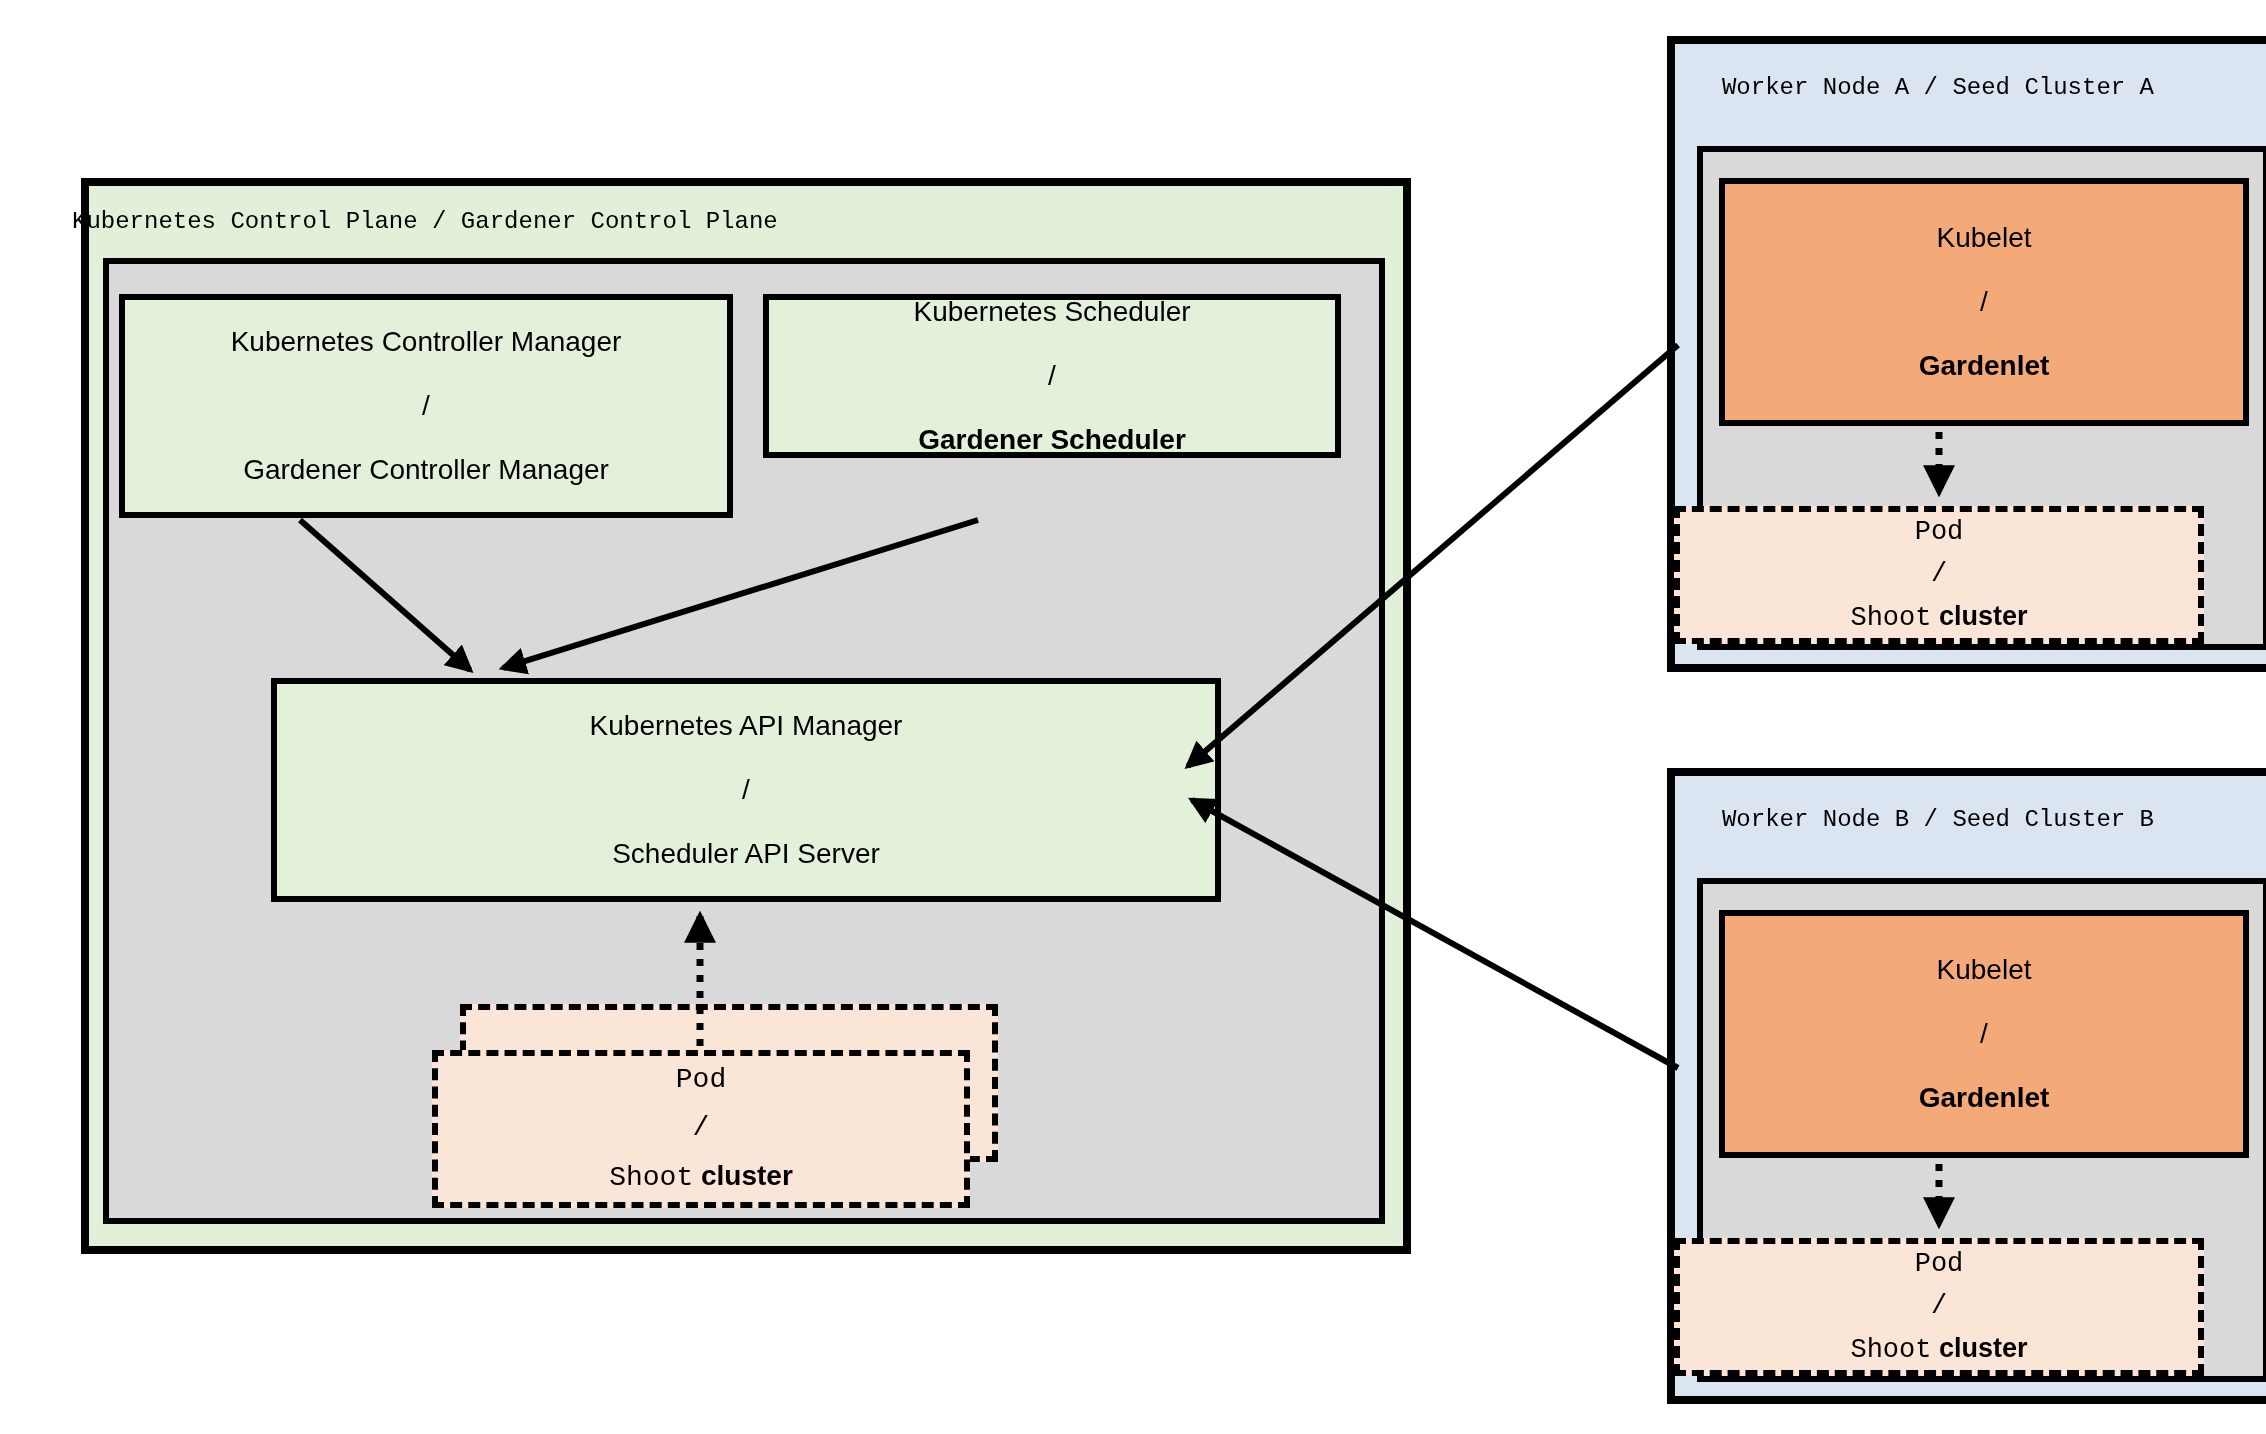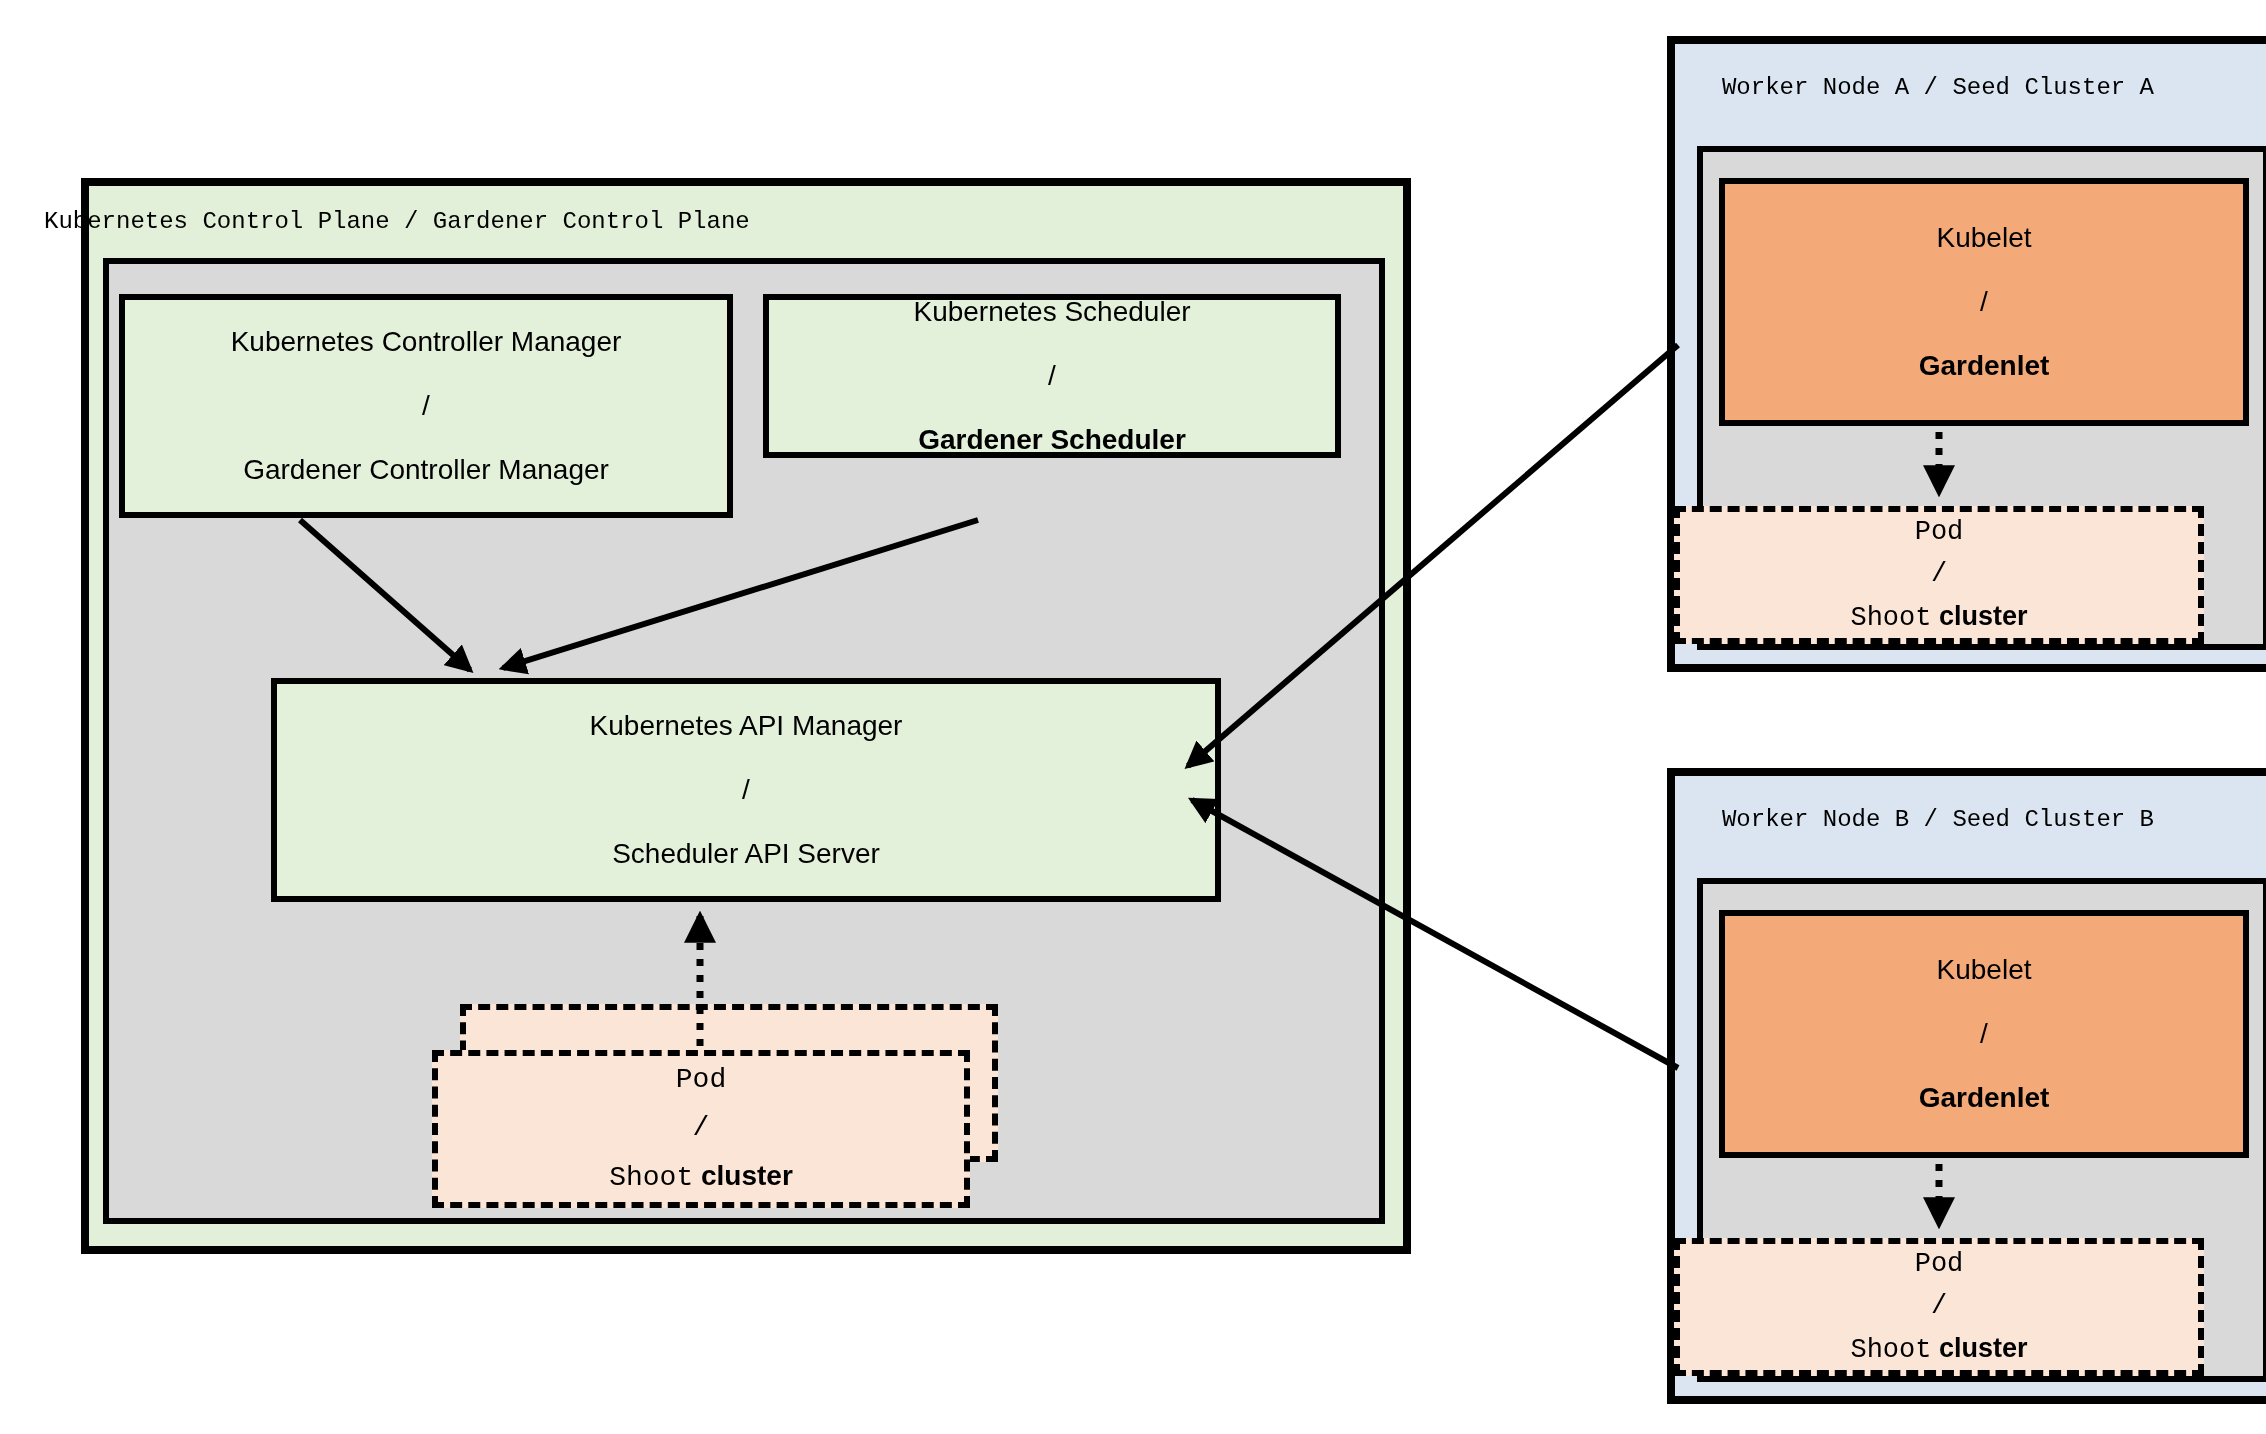--- a/index.html
+++ b/index.html
@@ -36,21 +36,21 @@
   .podstack-front .ln{line-height:48px;font-size:28px;}
   #arrow-overlay{position:absolute;left:0;top:0;z-index:20;pointer-events:none;}
 </style>
 </head>
 <body>
 
 <div id="canvas">
 
   <div class="abs box outer" style="left:36px;top:178px;width:1330px;height:1076px;background:var(--control-plane-green);"></div>
 
-  <div class="abs title" style="left:44px;top:190px;">Kubernetes Control Plane / Gardener Control Plane</div>
+  <div class="abs title" style="left:72px;top:190px;">Kubernetes Control Plane / Gardener Control Plane</div>
 
   <div class="abs box" style="left:58px;top:258px;width:1282px;height:966px;background:var(--inner-gray);"></div>
 
   <div class="abs box label" style="left:74px;top:294px;width:614px;height:224px;background:var(--component-green);">
     <div class="ln">Kubernetes Controller Manager</div>
     <div class="ln">/</div>
     <div class="ln">Gardener Controller Manager</div>
   </div>
 
   <div class="abs box label" style="left:718px;top:294px;width:578px;height:164px;background:var(--component-green);">

